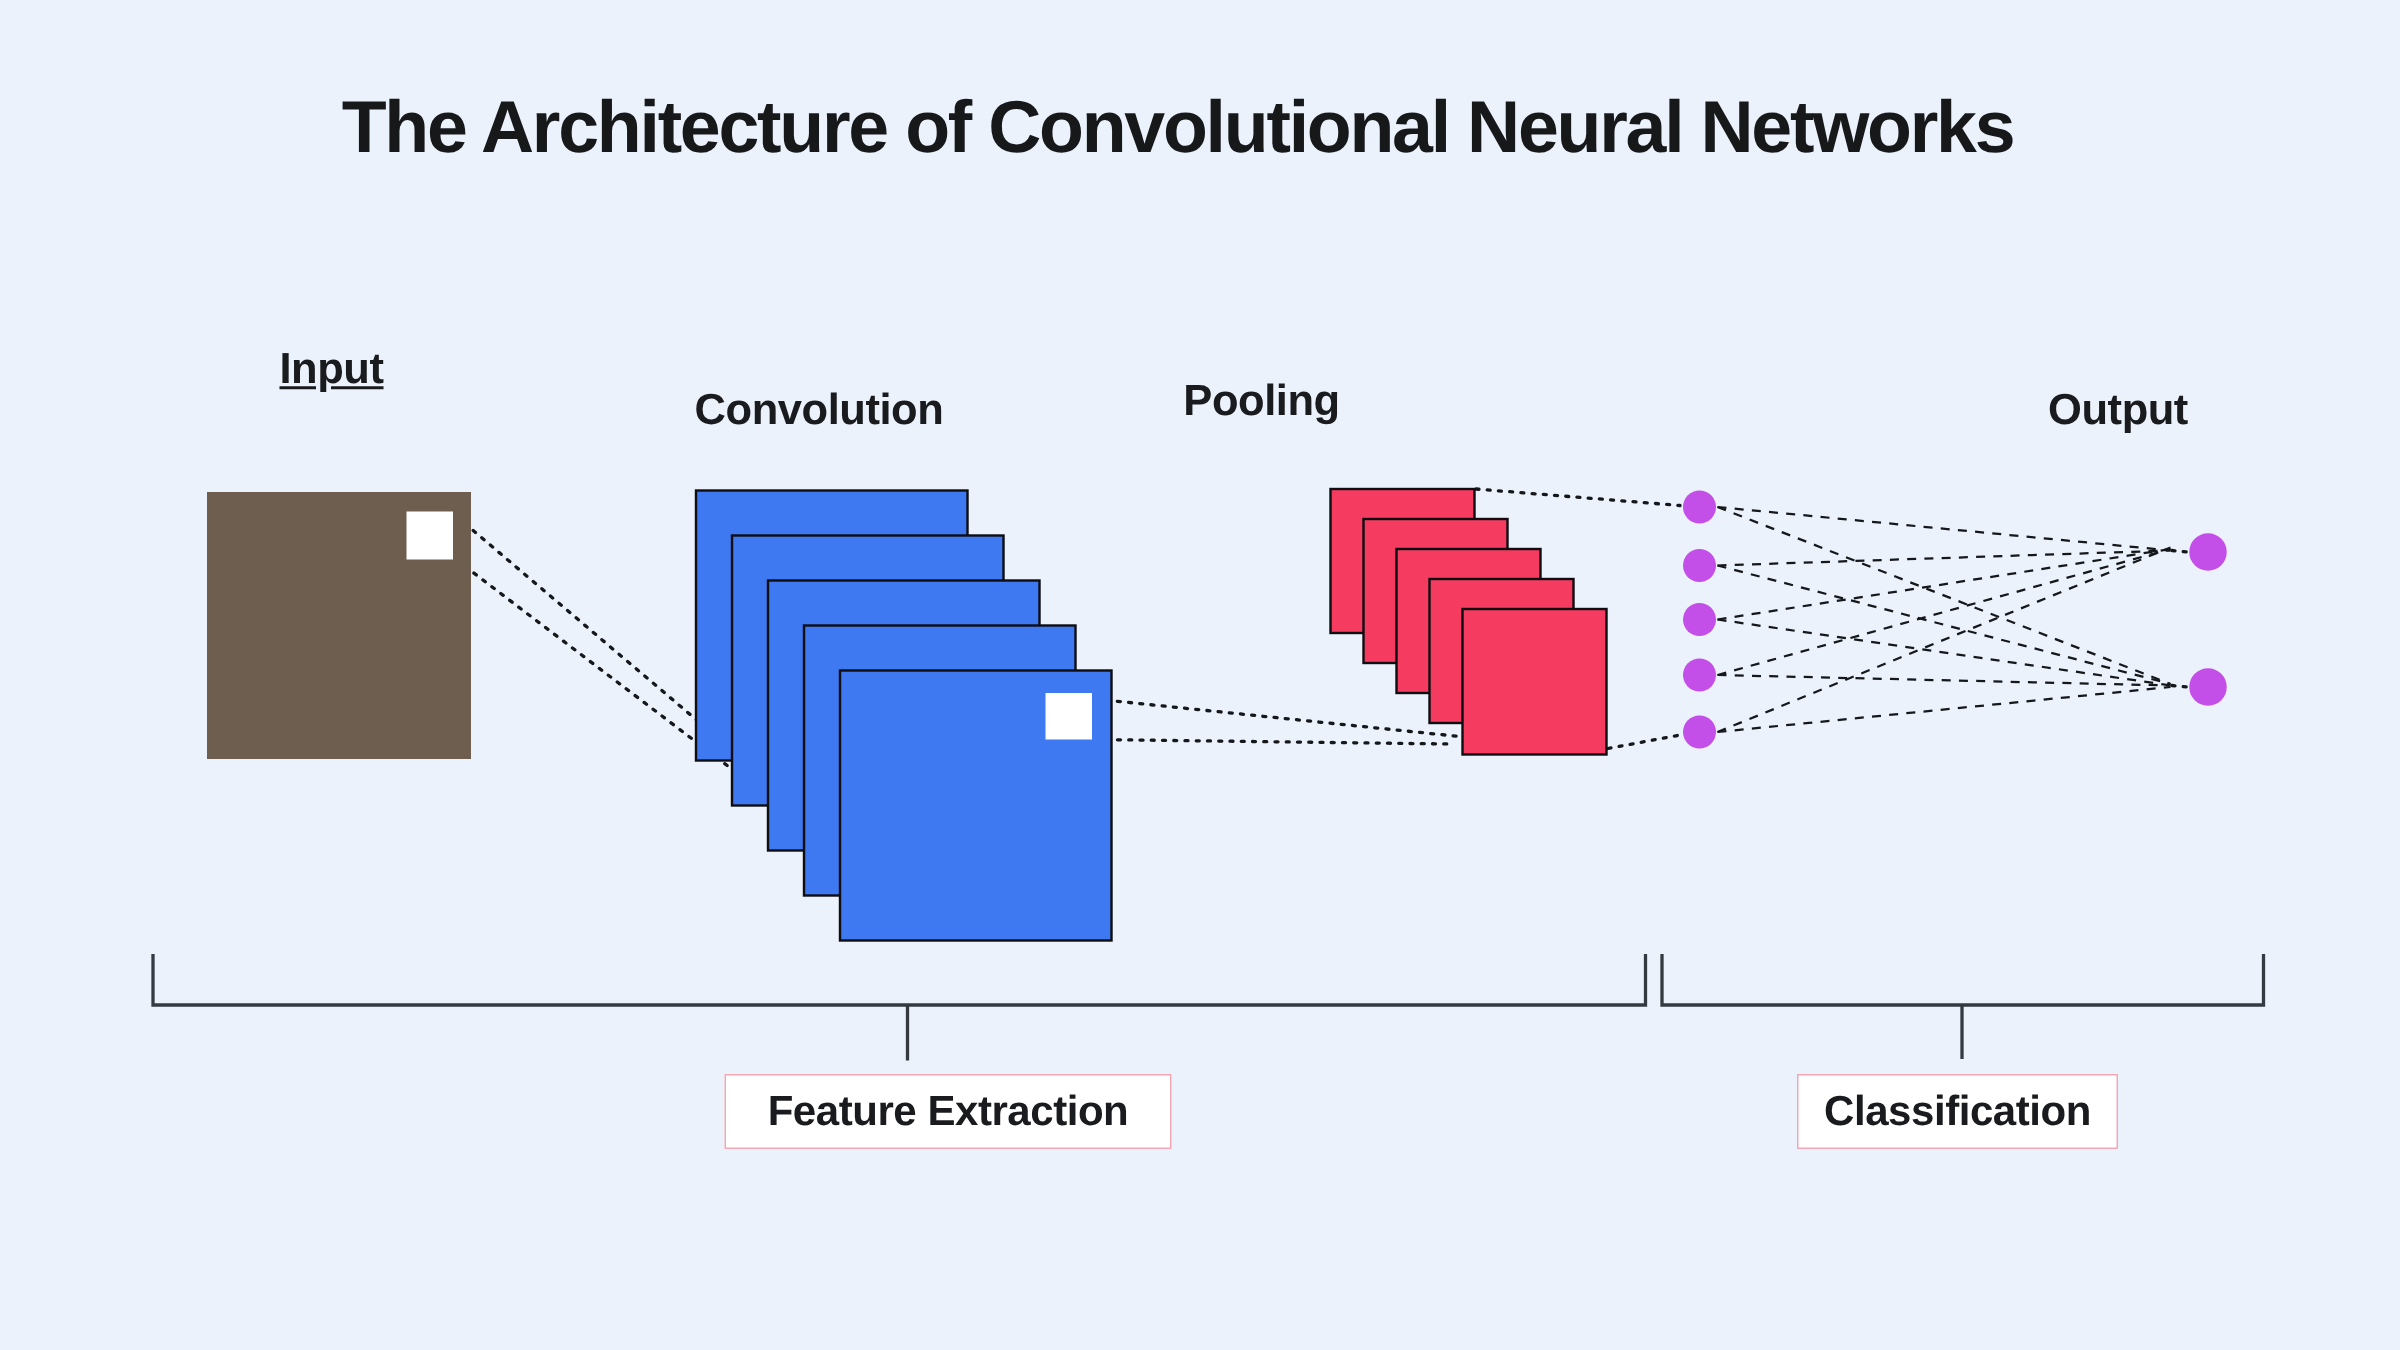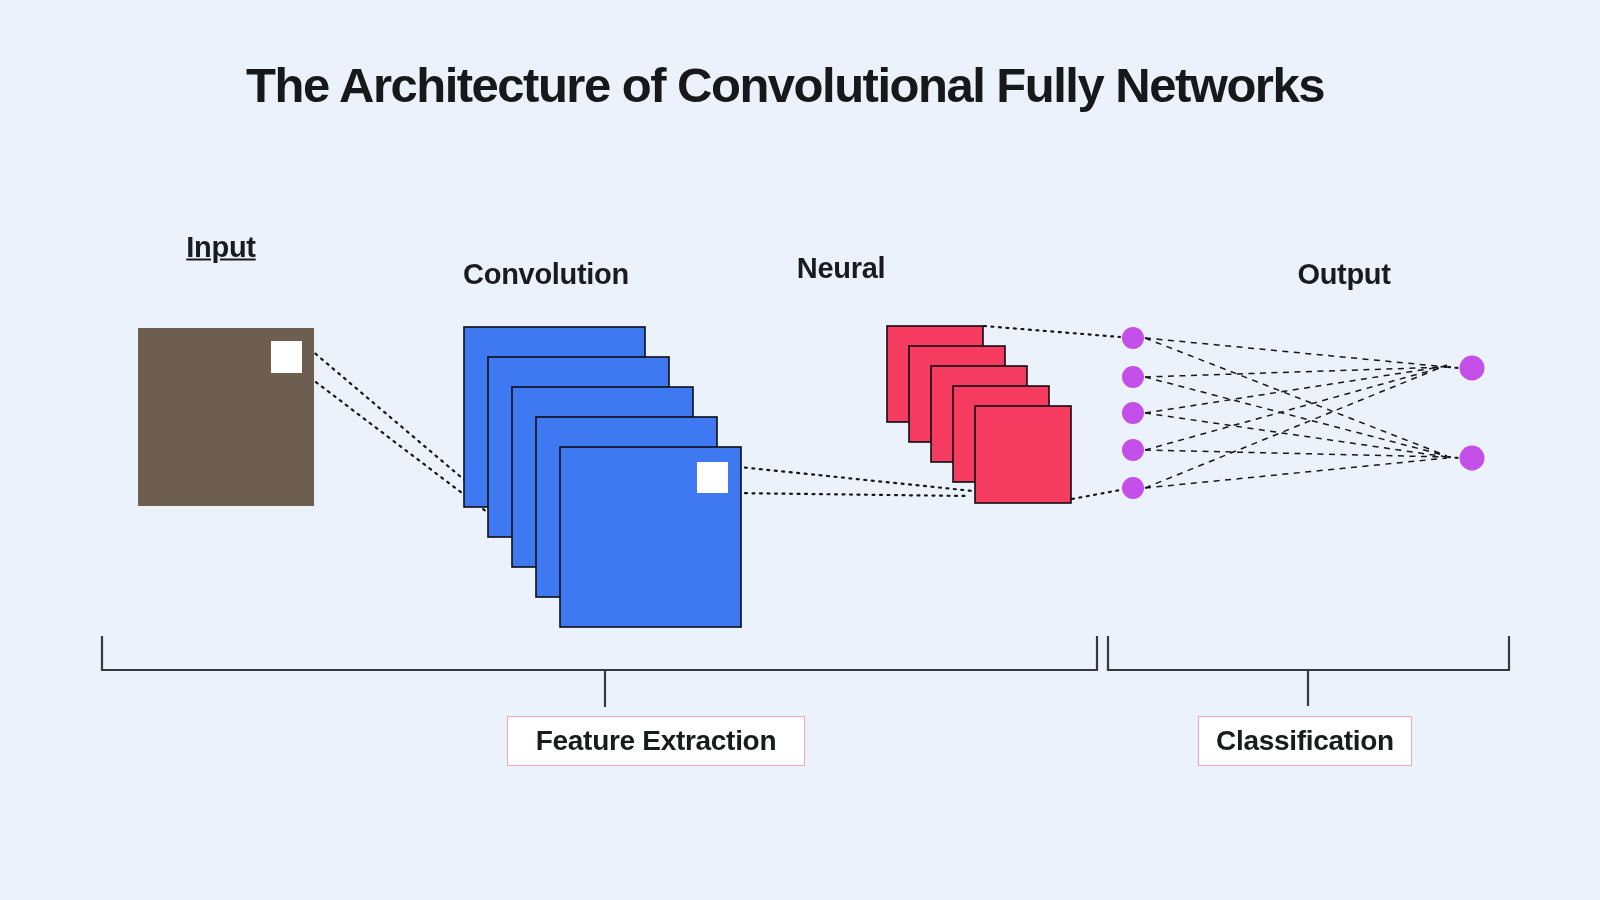--- a/index.html
+++ b/index.html
@@ -40,21 +40,21 @@
     stroke-dasharray:2 5.5;stroke-linecap:round;}
   .dashline{stroke:var(--connector,#15171b);stroke-width:1.5;fill:none;
     stroke-dasharray:6 5.5;}
   .bracket{stroke:var(--bracket,#343a40);stroke-width:2.2;fill:none;}
 </style>
 </head>
 <body>
 
 <div class="canvas">
 
-  <h1 class="title">The Architecture of Convolutional Fully Networks</h1>
+  <h1 class="title">The Architecture of Convolutional Neural Networks</h1>
 
   <svg class="diagram" width="1600" height="900" viewBox="0 0 1600 900">
 
     <line class="dotline" x1="304" y1="344" x2="580" y2="578"></line>
     <line class="dotline" x1="304" y1="373" x2="562" y2="569"></line>
 
     <line class="dotline" x1="730" y1="466" x2="973" y2="491"></line>
     <line class="dotline" x1="730" y1="493" x2="967" y2="496"></line>
 
     <line class="dotline" x1="984" y1="326" x2="1120" y2="337"></line>
@@ -101,23 +101,23 @@
     <circle class="neuron" cx="1472" cy="458" r="12.5"></circle>
 
     <polyline class="bracket" points="102,636 102,670 1097,670 1097,636"></polyline>
     <line class="bracket" x1="605" y1="670" x2="605" y2="707"></line>
     <polyline class="bracket" points="1108,636 1108,670 1509,670 1509,636"></polyline>
     <line class="bracket" x1="1308" y1="670" x2="1308" y2="706"></line>
   </svg>
 
   <div class="stage-label" style="left:221px;top:247px;text-decoration:underline;">Input</div>
   <div class="stage-label" style="left:546px;top:274px;">Convolution</div>
-  <div class="stage-label" style="left:841px;top:268px;">Neural</div>
-  <div class="stage-label" style="left:1344px;top:274px;">Output</div>
+  <div class="stage-label" style="left:841px;top:268px;">Pooling</div>
+  <div class="stage-label" style="left:1412px;top:274px;">Output</div>
 
-  <div class="section-box" style="left:507px;top:716px;width:298px;height:50px;">
+  <div class="section-box" style="left:483px;top:716px;width:298px;height:50px;">
     <span>Feature Extraction</span>
   </div>
   <div class="section-box" style="left:1198px;top:716px;width:214px;height:50px;text-align:center;">
     <span>Classification</span>
   </div>
 
 </div>
 
 </body></html>

